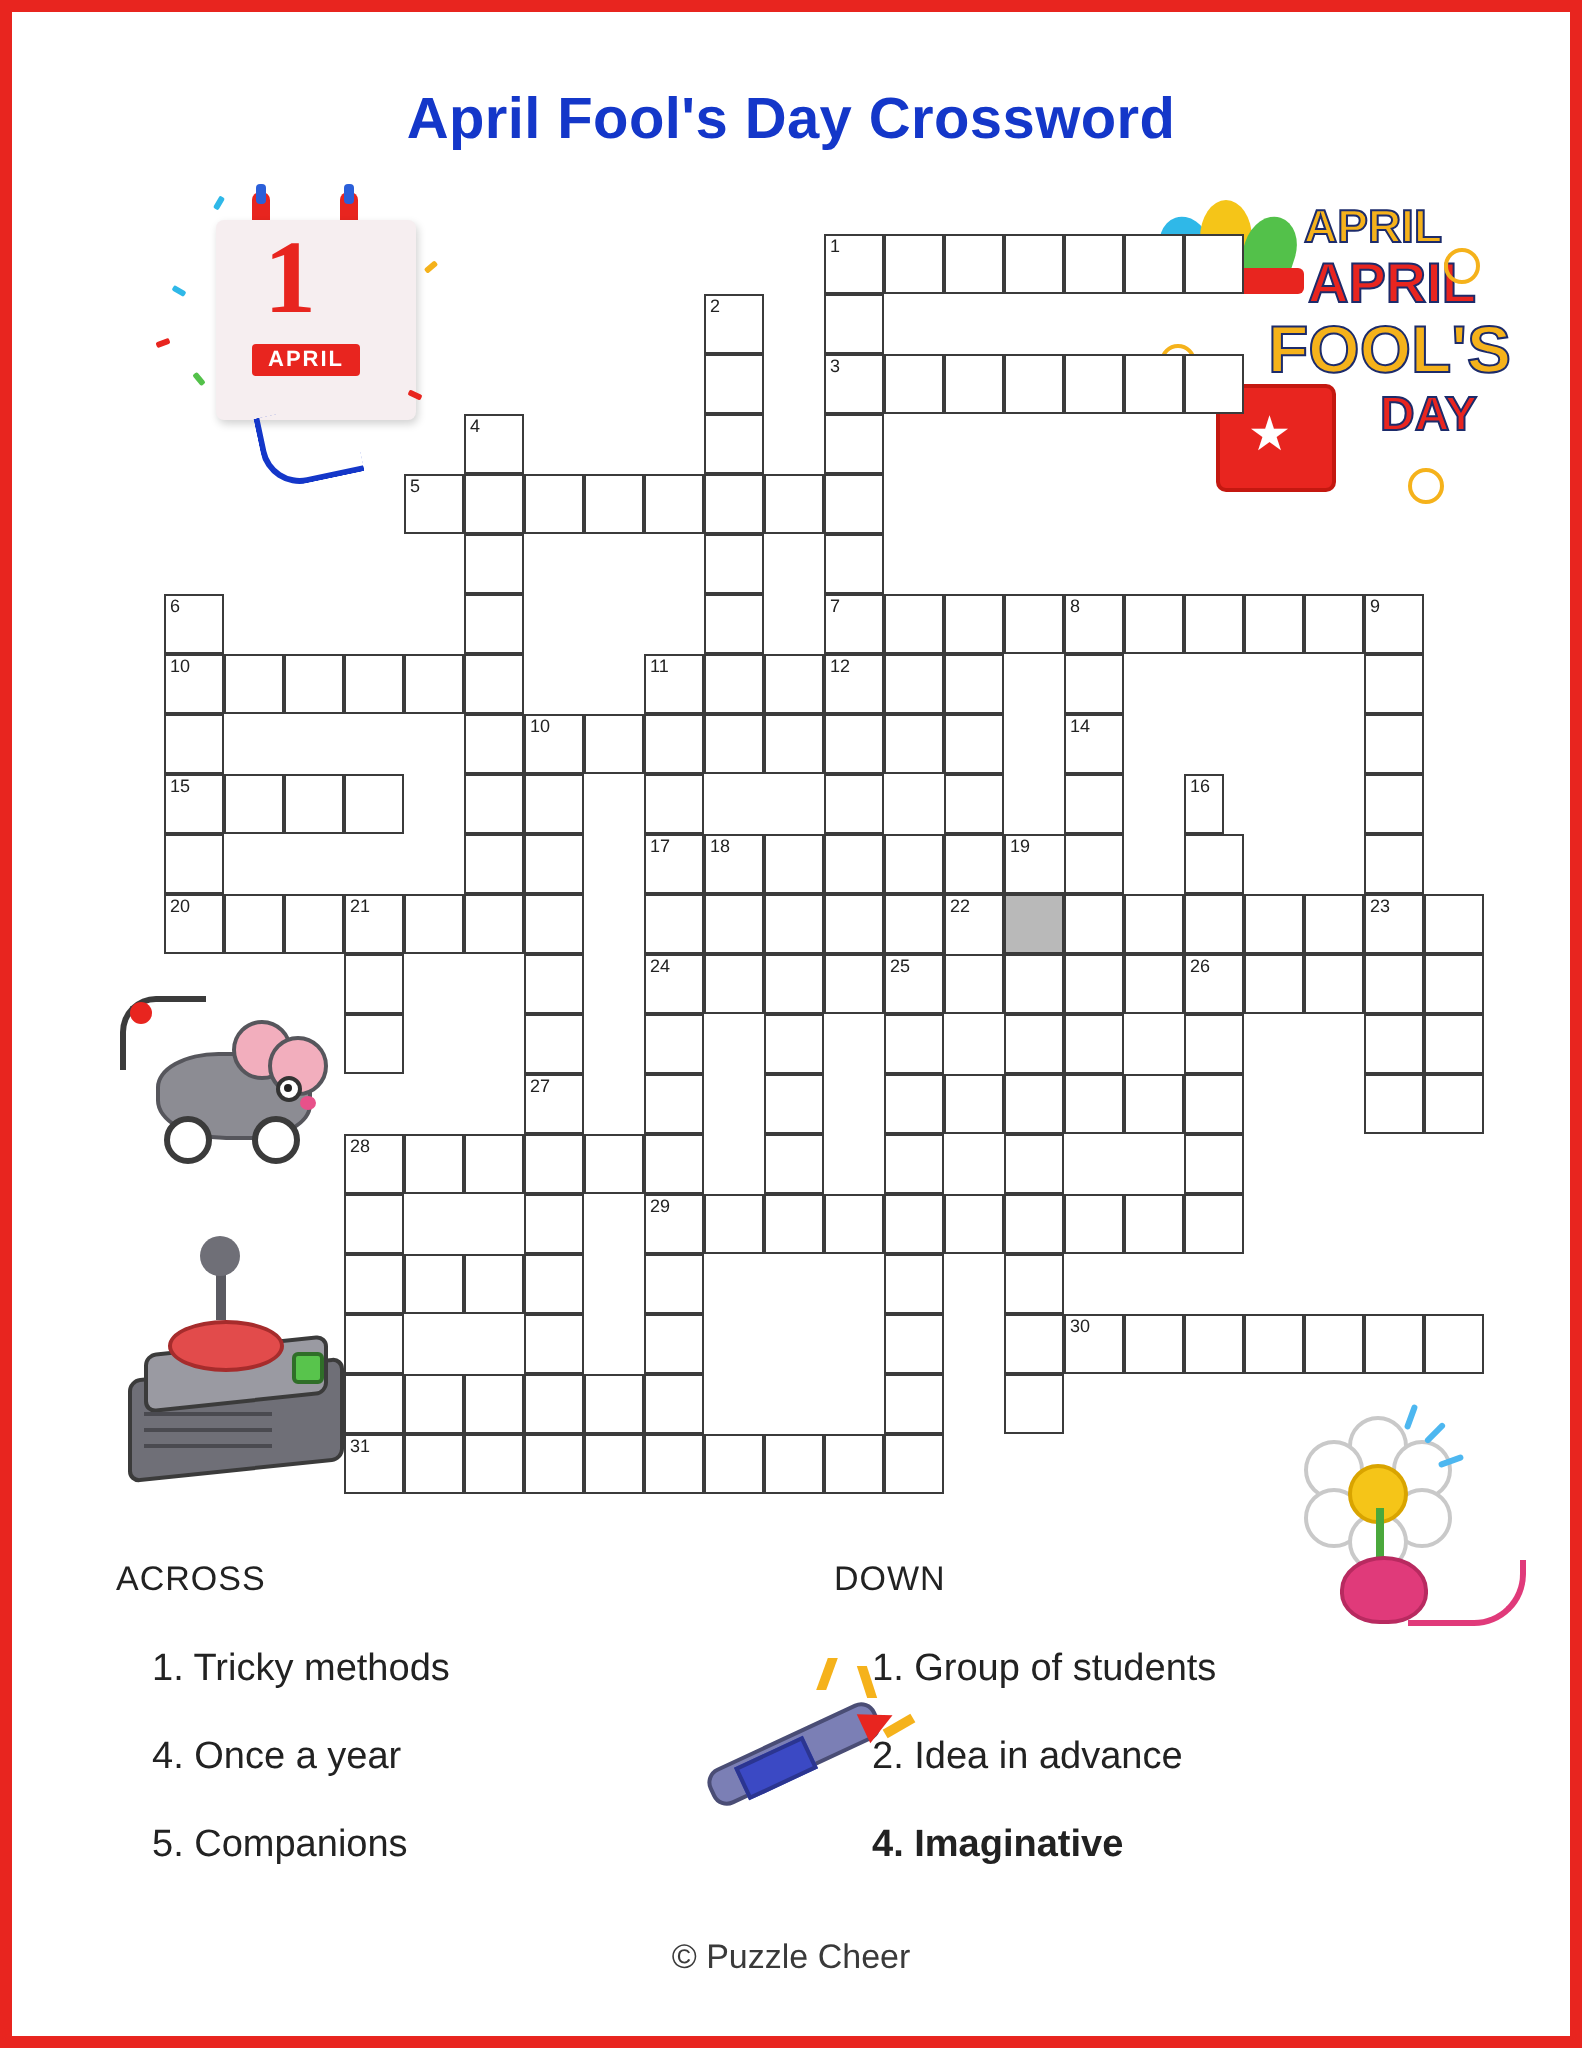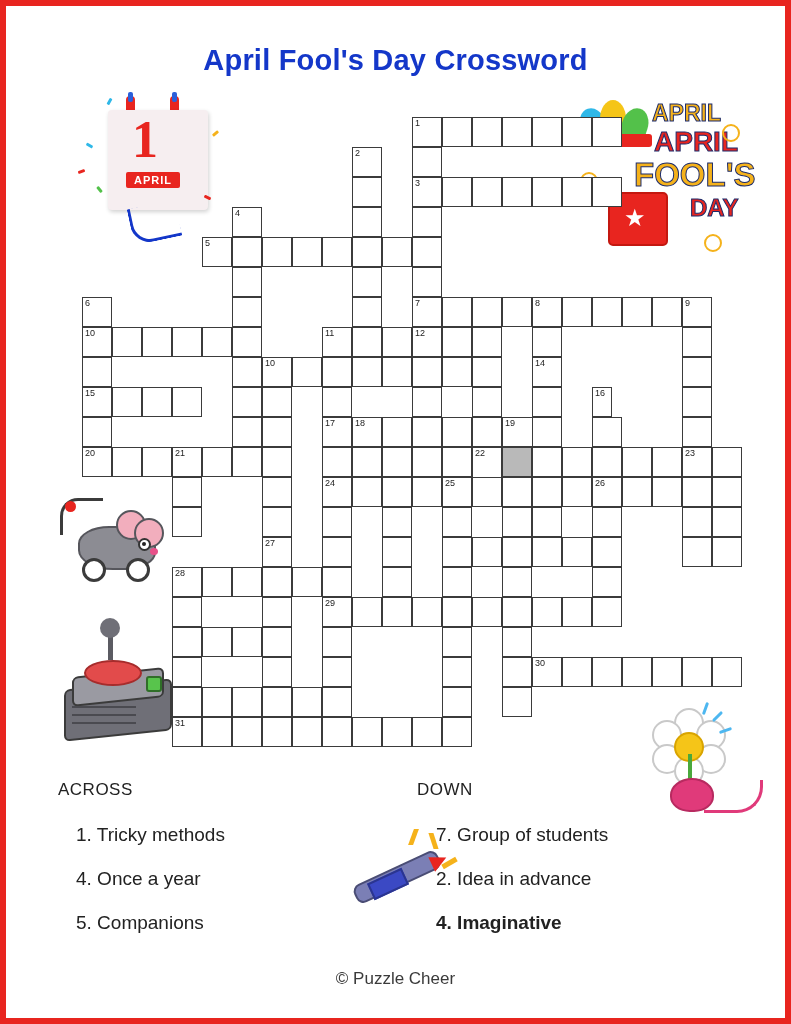--- a/index.html
+++ b/index.html
@@ -621,21 +621,21 @@
       <div class="col-head across-head">ACROSS</div>
       <div class="col-head down-head">DOWN</div>
 
       <div class="across-list">
         <div class="clue a0">1. Tricky methods</div>
         <div class="clue a1">4. Once a year</div>
         <div class="clue a2">5. Companions</div>
       </div>
 
       <div class="down-list">
-        <div class="clue d0">7. Group of students</div>
+        <div class="clue d0">1. Group of students</div>
         <div class="clue d1">2. Idea in advance</div>
         <div class="clue d2">4. Imaginative</div>
       </div>
     </div>
 
     <div class="footer">© Puzzle Cheer</div>
 
   </div>
 </div>
 

